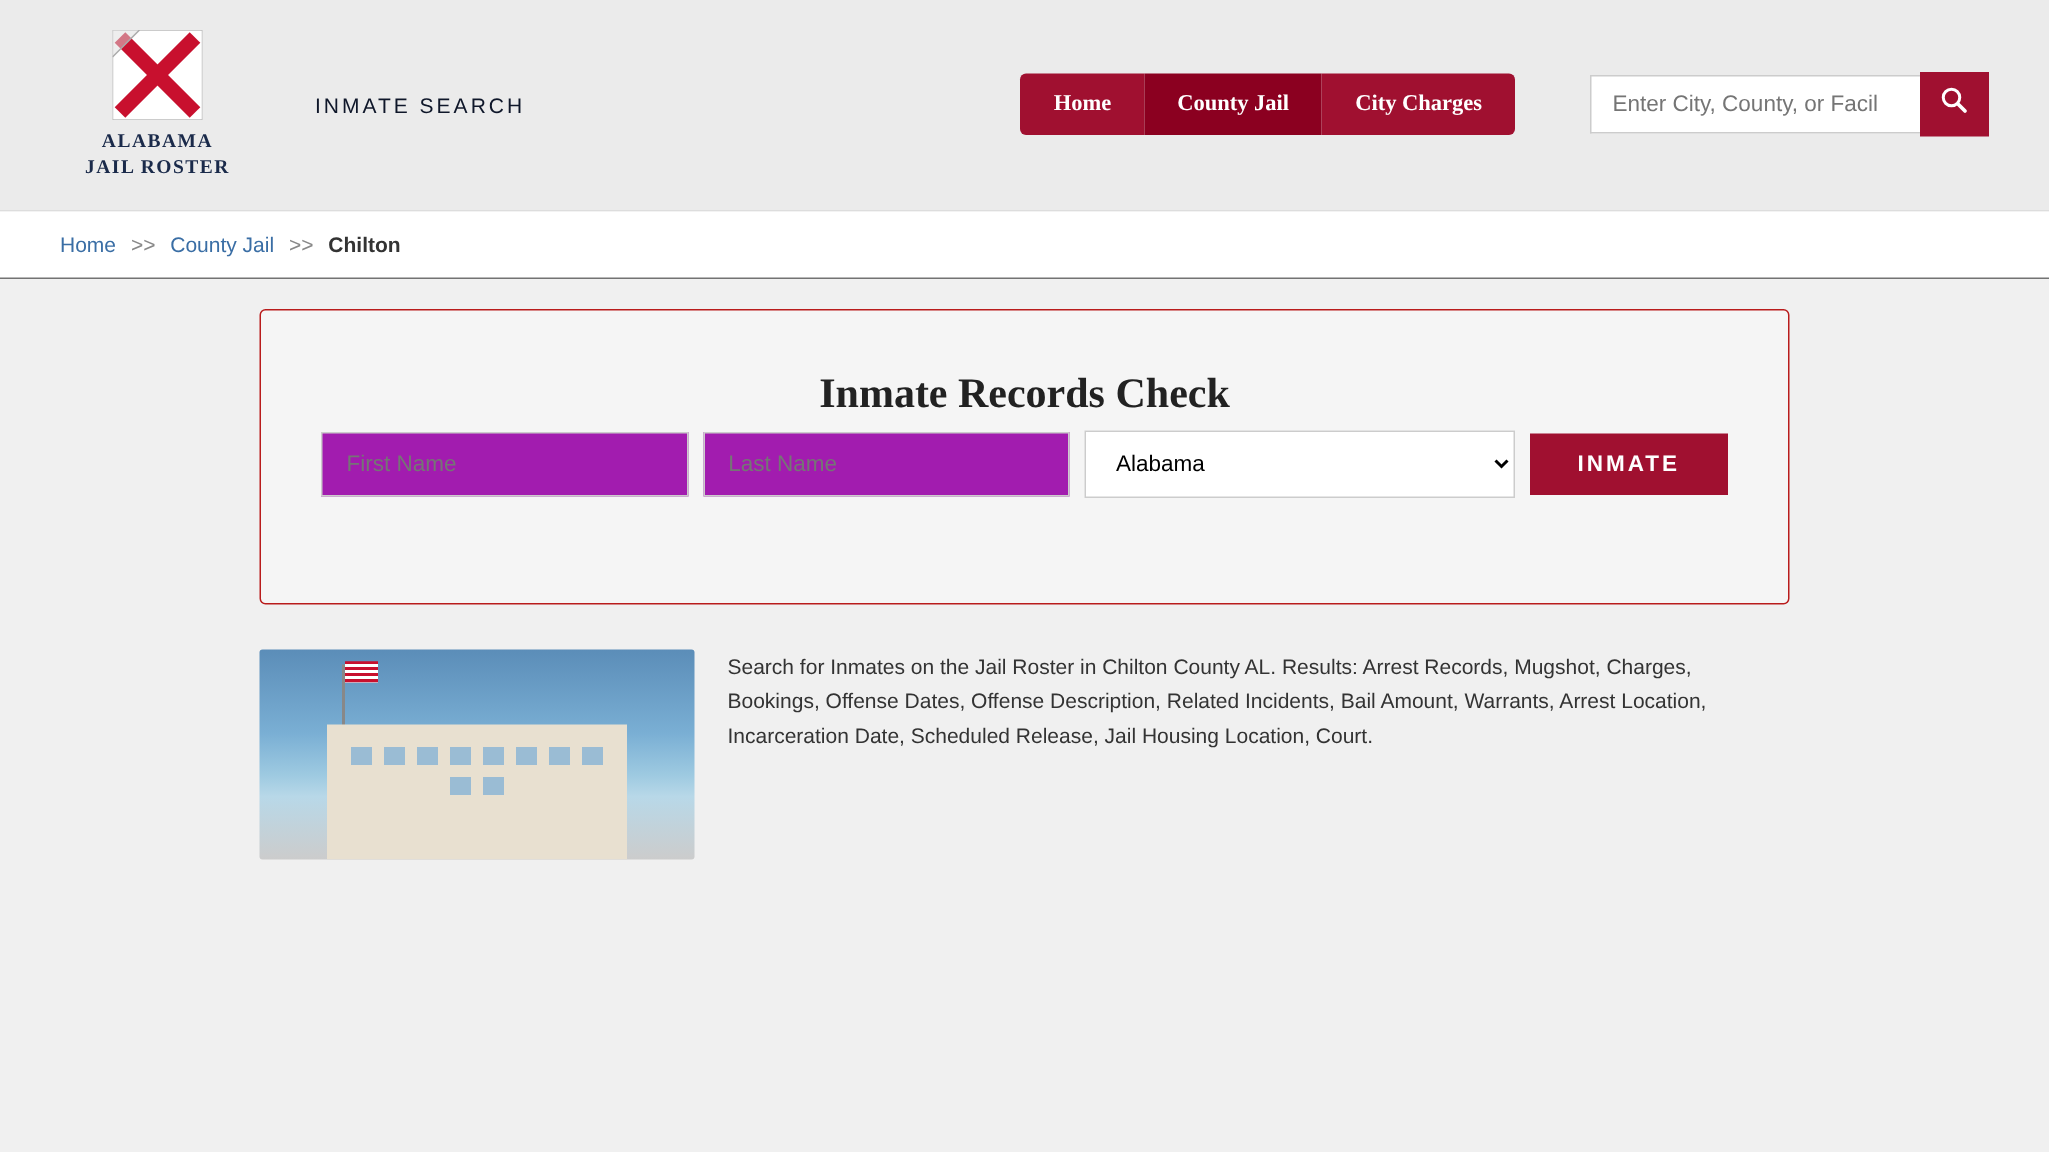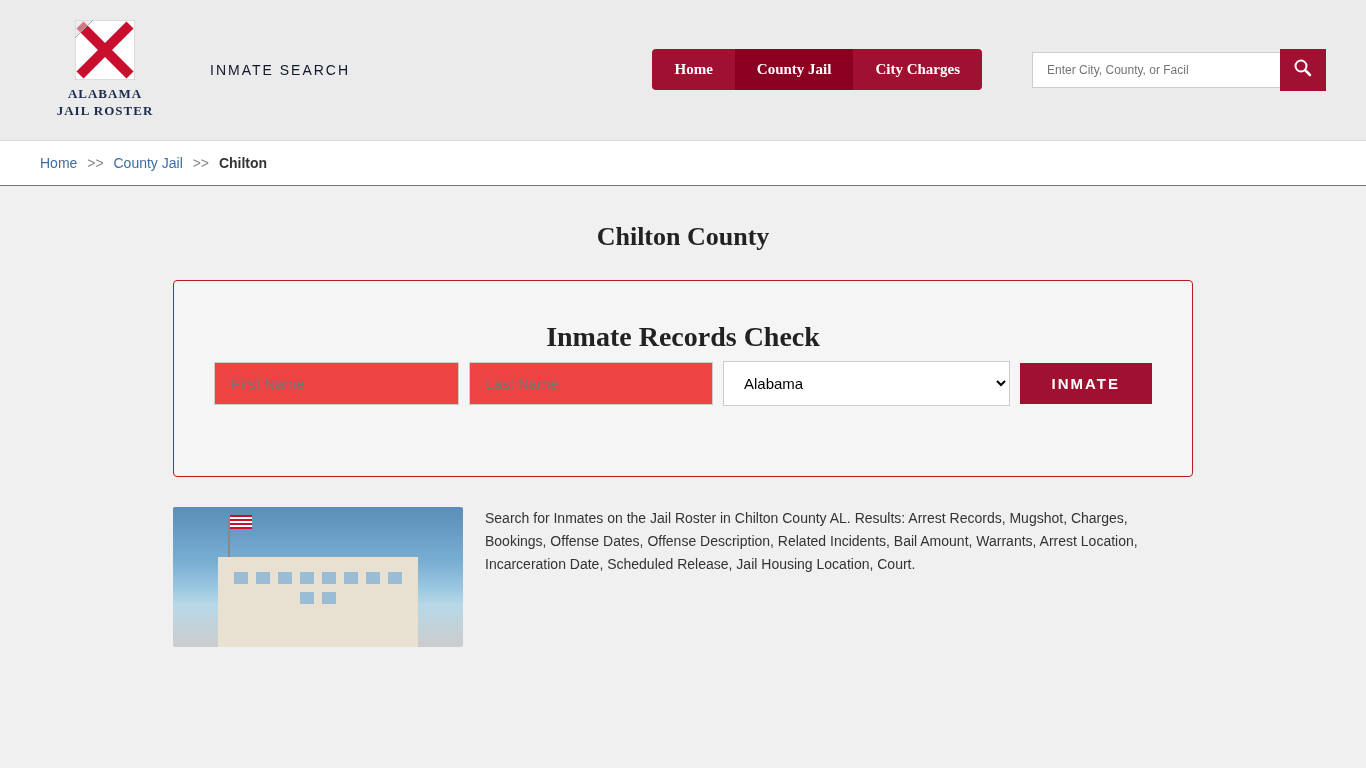--- a/index.html
+++ b/index.html
@@ -72,25 +72,25 @@
       color: white;
       border-radius: 0 4px 4px 0;
     }
     .search-area {
       display: flex;
       align-items: center;
       margin-left: 20px;
     }
     .search-input {
       padding: 10px 14px;
-      font-size: 12px;
+      font-size: 15px;
       border: 1px solid #ccc;
       border-right: none;
       outline: none;
-      width: 248px;
+      width: 220px;
       font-family: Arial, sans-serif;
     }
     .search-btn {
       background: #a01030;
       border: none;
       padding: 10px 14px;
       cursor: pointer;
       color: white;
       font-size: 16px;
     }
@@ -155,21 +155,21 @@
       align-items: center;
       margin-bottom: 20px;
     }
     .form-input {
       flex: 1;
       padding: 12px 16px;
       font-size: 15px;
       border: 1px solid #ccc;
       outline: none;
       font-family: Arial, sans-serif;
-      background: #ef4444;
+      background: #a21caf;
     }
     .form-select {
       flex: 1.2;
       padding: 12px 16px;
       font-size: 15px;
       border: 1px solid #ccc;
       outline: none;
       font-family: Arial, sans-serif;
       background: white;
       cursor: pointer;
@@ -315,21 +315,20 @@
 <div class="breadcrumb">
   <a href="#">Home</a>
   <span class="breadcrumb-sep">&gt;&gt;</span>
   <a href="#">County Jail</a>
   <span class="breadcrumb-sep">&gt;&gt;</span>
   <span class="breadcrumb-current">Chilton</span>
 </div>
 
 <div class="main-content">
 
-  <h1 class="page-title">Chilton County</h1>
 
   <div class="records-box">
     <h2>Inmate Records Check</h2>
 
     <div class="search-form">
       <input class="form-input" type="text" placeholder="First Name" style="">
       <input class="form-input" type="text" placeholder="Last Name" style="">
       <select class="form-select">
       <option value="Alabama">Alabama</option><option value="Alaska">Alaska</option><option value="Arizona">Arizona</option><option value="Arkansas">Arkansas</option><option value="California">California</option><option value="Colorado">Colorado</option><option value="Connecticut">Connecticut</option><option value="Delaware">Delaware</option><option value="Florida">Florida</option><option value="Georgia">Georgia</option><option value="Hawaii">Hawaii</option><option value="Idaho">Idaho</option><option value="Illinois">Illinois</option><option value="Indiana">Indiana</option><option value="Iowa">Iowa</option><option value="Kansas">Kansas</option><option value="Kentucky">Kentucky</option><option value="Louisiana">Louisiana</option><option value="Maine">Maine</option><option value="Maryland">Maryland</option><option value="Massachusetts">Massachusetts</option><option value="Michigan">Michigan</option><option value="Minnesota">Minnesota</option><option value="Mississippi">Mississippi</option><option value="Missouri">Missouri</option><option value="Montana">Montana</option><option value="Nebraska">Nebraska</option><option value="Nevada">Nevada</option><option value="New Hampshire">New Hampshire</option><option value="New Jersey">New Jersey</option><option value="New Mexico">New Mexico</option><option value="New York">New York</option><option value="North Carolina">North Carolina</option><option value="North Dakota">North Dakota</option><option value="Ohio">Ohio</option><option value="Oklahoma">Oklahoma</option><option value="Oregon">Oregon</option><option value="Pennsylvania">Pennsylvania</option><option value="Rhode Island">Rhode Island</option><option value="South Carolina">South Carolina</option><option value="South Dakota">South Dakota</option><option value="Tennessee">Tennessee</option><option value="Texas">Texas</option><option value="Utah">Utah</option><option value="Vermont">Vermont</option><option value="Virginia">Virginia</option><option value="Washington">Washington</option><option value="West Virginia">West Virginia</option><option value="Wisconsin">Wisconsin</option><option value="Wyoming">Wyoming</option></select>
       <button class="search-form-btn">INMATE</button>

